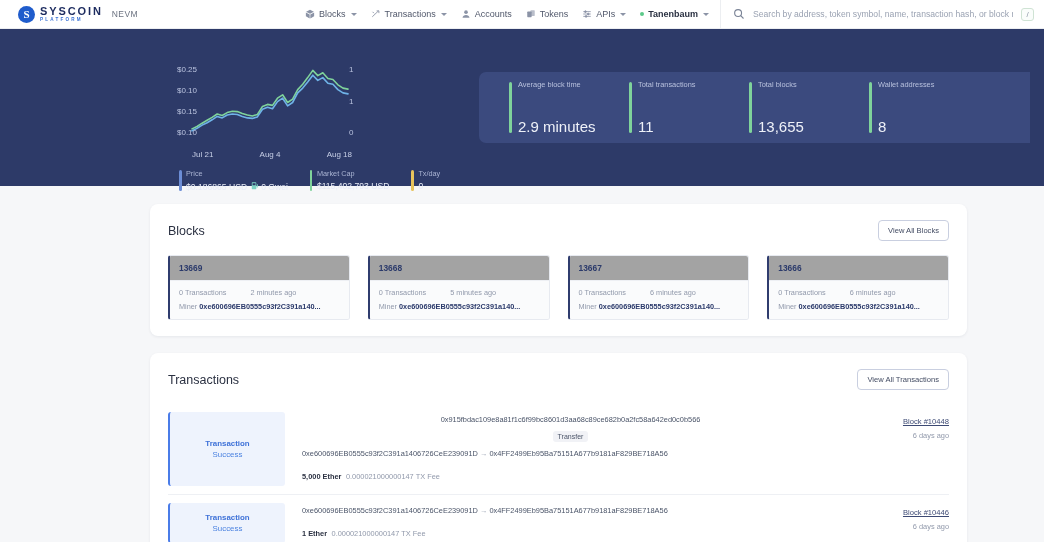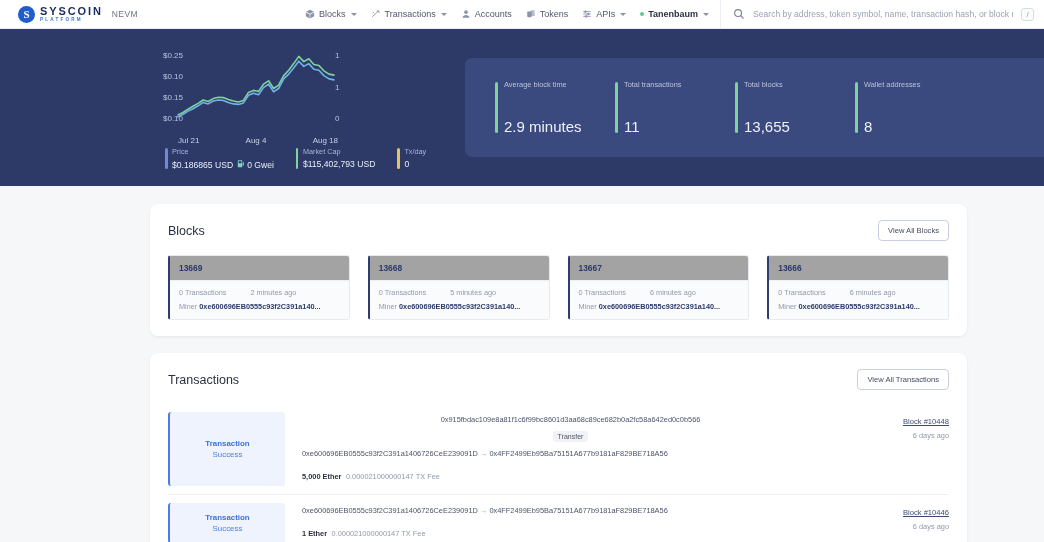--- a/index.html
+++ b/index.html
@@ -77,21 +77,21 @@
   .slash-key {
     border: 1px solid #cfe3d4; border-radius: 3px;
     min-width: 13px; height: 13px;
     display: flex; align-items: center; justify-content: center;
     font-size: 8px; color: #8d97a8; background: #fafdfb;
   }
 
   
   .hero {
     height: 157px; background: #2d3a68;
-    position: relative; padding: 0;
+    position: relative; padding: 14px;
   }
   .hero-inner { display: flex; height: 100%; }
 
   .chart-col {
     width: 465px; padding: 12px 0 0 0;
     position: relative;
   }
   .chart-area { position: relative; height: 92px; margin-left: 0; }
   .chart-svg { position: absolute; left: 0; top: 0; }
 
@@ -105,21 +105,21 @@
     display: flex; flex-direction: column; justify-content: space-between;
     height: 72px; font-size: 8px; color: #b9c2de;
   }
   .x-labels {
     position: absolute; left: 178px; top: 95px; width: 160px;
     display: flex; justify-content: space-between;
     font-size: 8px; color: #c7cfe6;
   }
 
   .price-row {
-    display: flex; gap: 0; margin-top: 14px; padding-left: 165px;
+    display: flex; gap: 0; margin-top: 22px; padding-left: 165px;
   }
   .pstat { padding-left: 7px; position: relative; margin-right: 22px; }
   .pstat::before {
     content: ""; position: absolute; left: 0; top: 1px; bottom: 1px;
     width: 2.5px; border-radius: 2px;
   }
   .pstat.blue::before { background: #6c8dd6; }
   .pstat.green::before { background: #7fd39b; }
   .pstat.yellow::before { background: #e8c35c; }
   .pstat-label { font-size: 7.3px; color: #a9b3d2; margin-bottom: 3px; }

